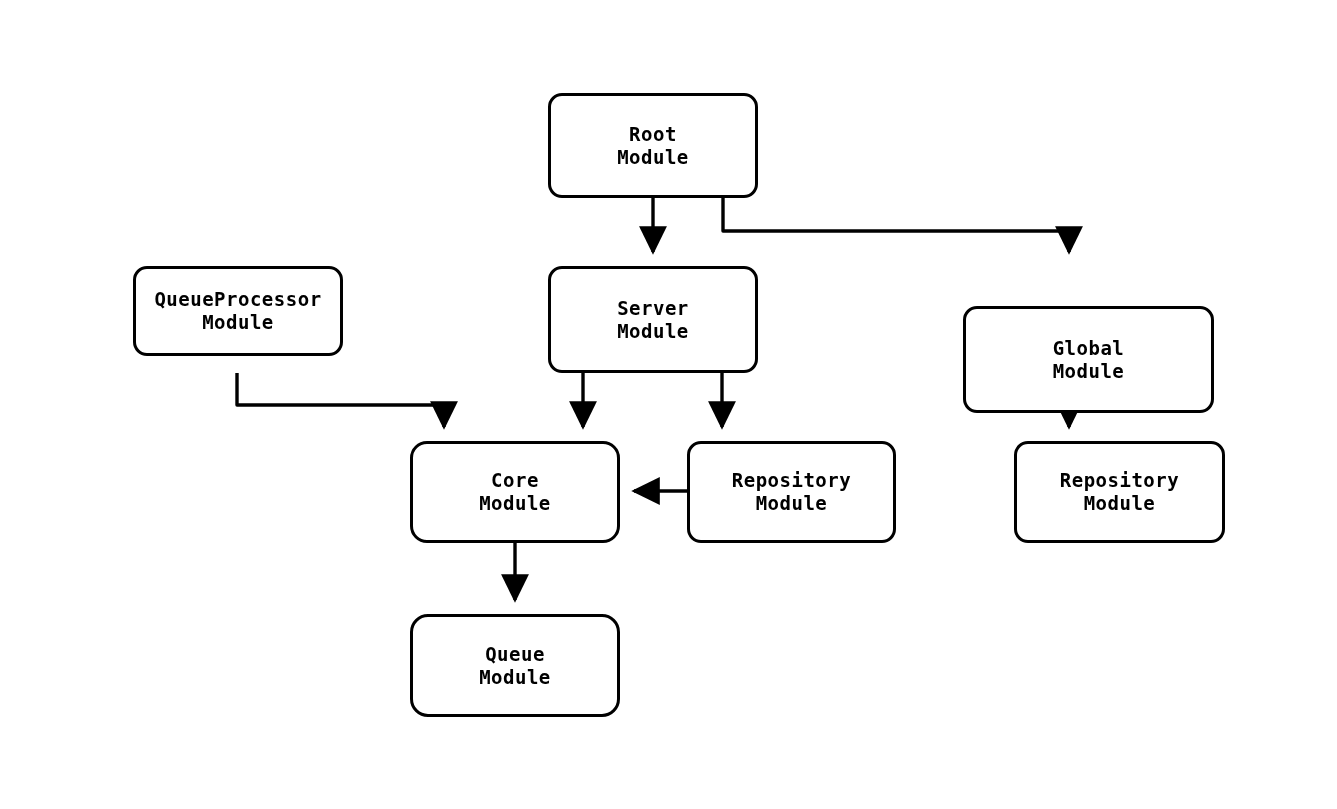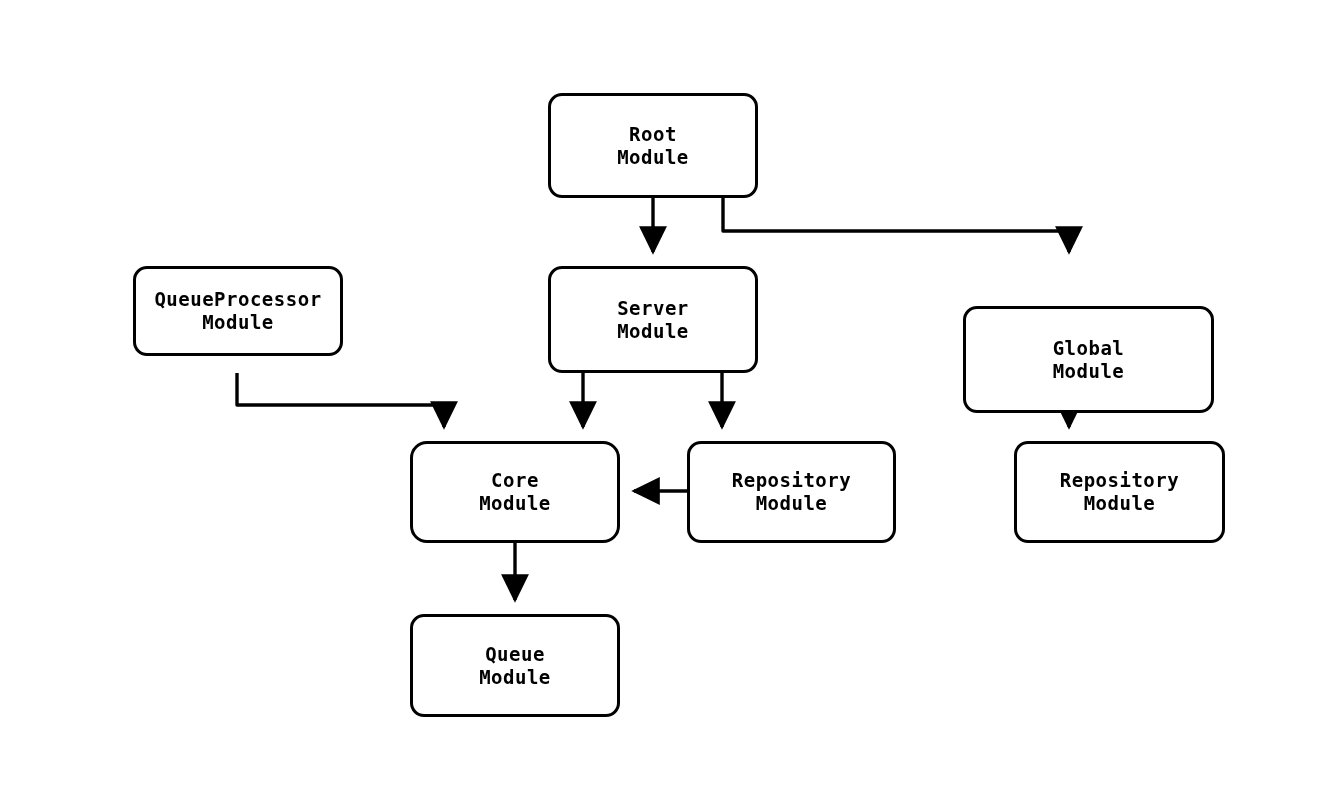--- a/index.html
+++ b/index.html
@@ -104,18 +104,18 @@
   <div class="node" style="left:687px; top:441px; width:209px; height:102px;">
     <div class="node-line">Repository</div>
     <div class="node-line">Module</div>
   </div>
 
   <div class="node" style="left:1014px; top:441px; width:211px; height:102px;">
     <div class="node-line">Repository</div>
     <div class="node-line">Module</div>
   </div>
 
-  <div class="node" style="left:410px; top:614px; width:210px; height:103px;">
+  <div class="node" style="left:410px; top:614px; width:210px; height:103px;border-radius:18px;">
     <div class="node-line">Queue</div>
     <div class="node-line">Module</div>
   </div>
 
 </div>
 
 </body></html>

